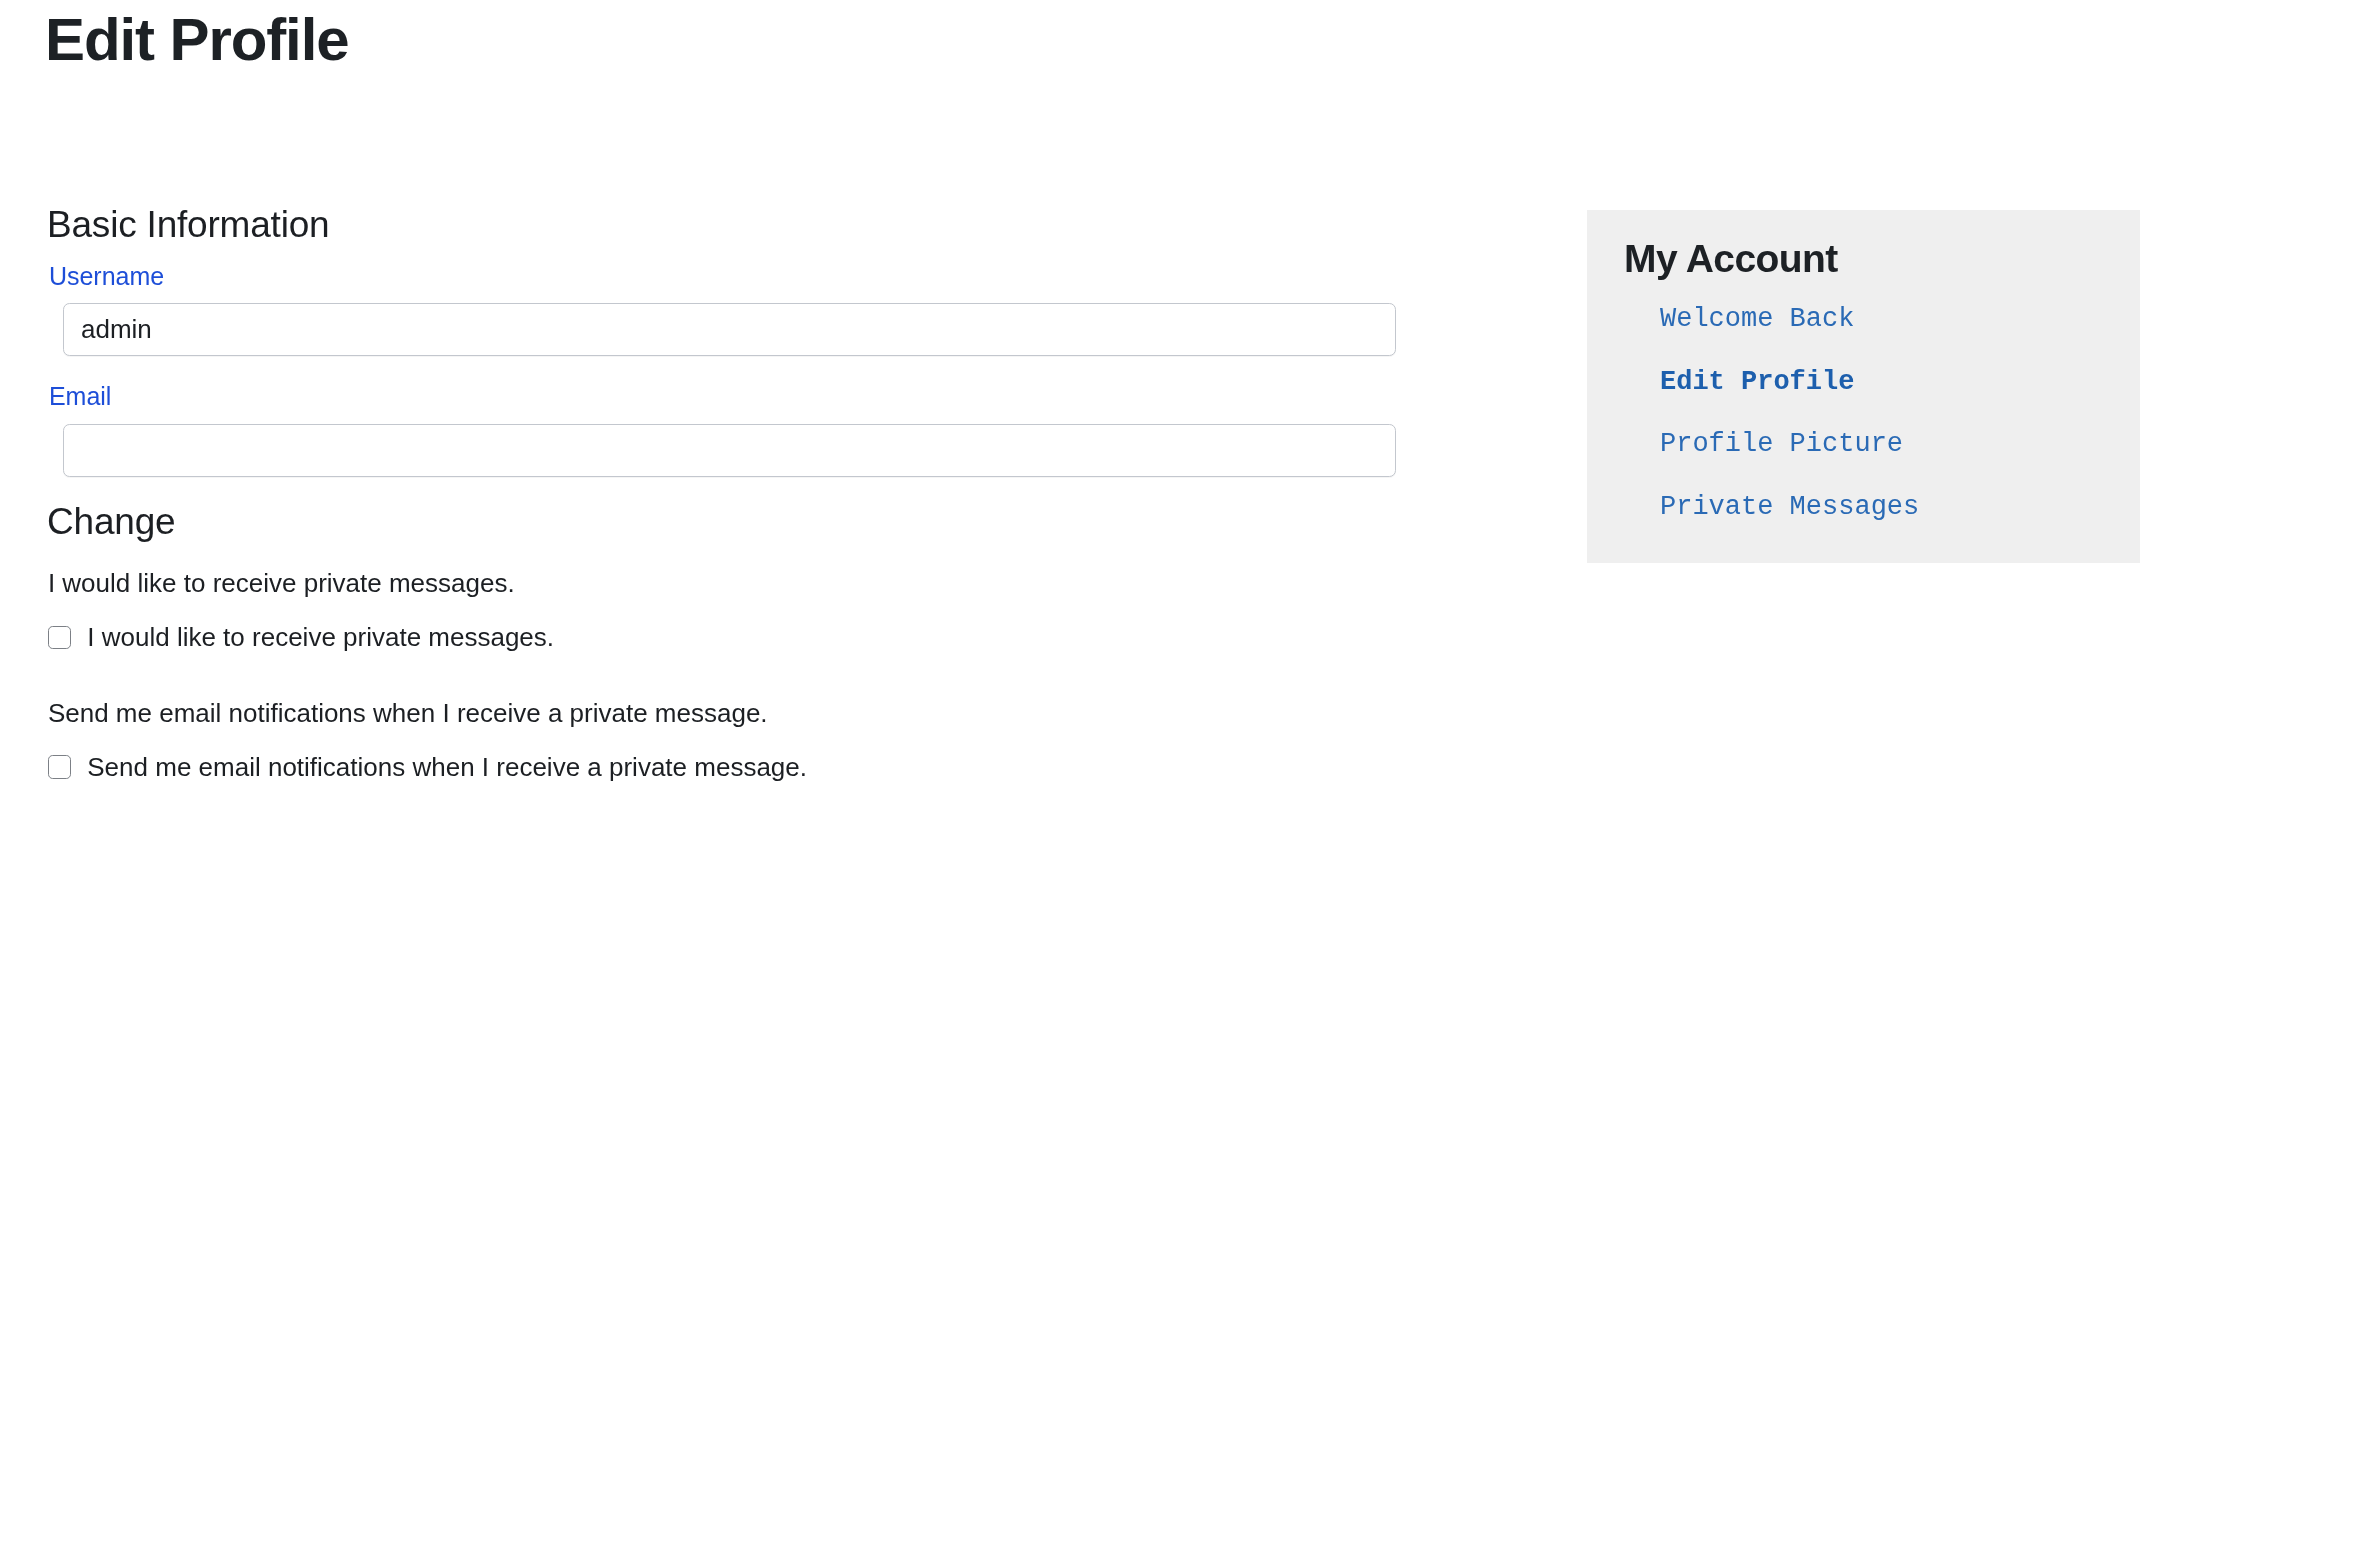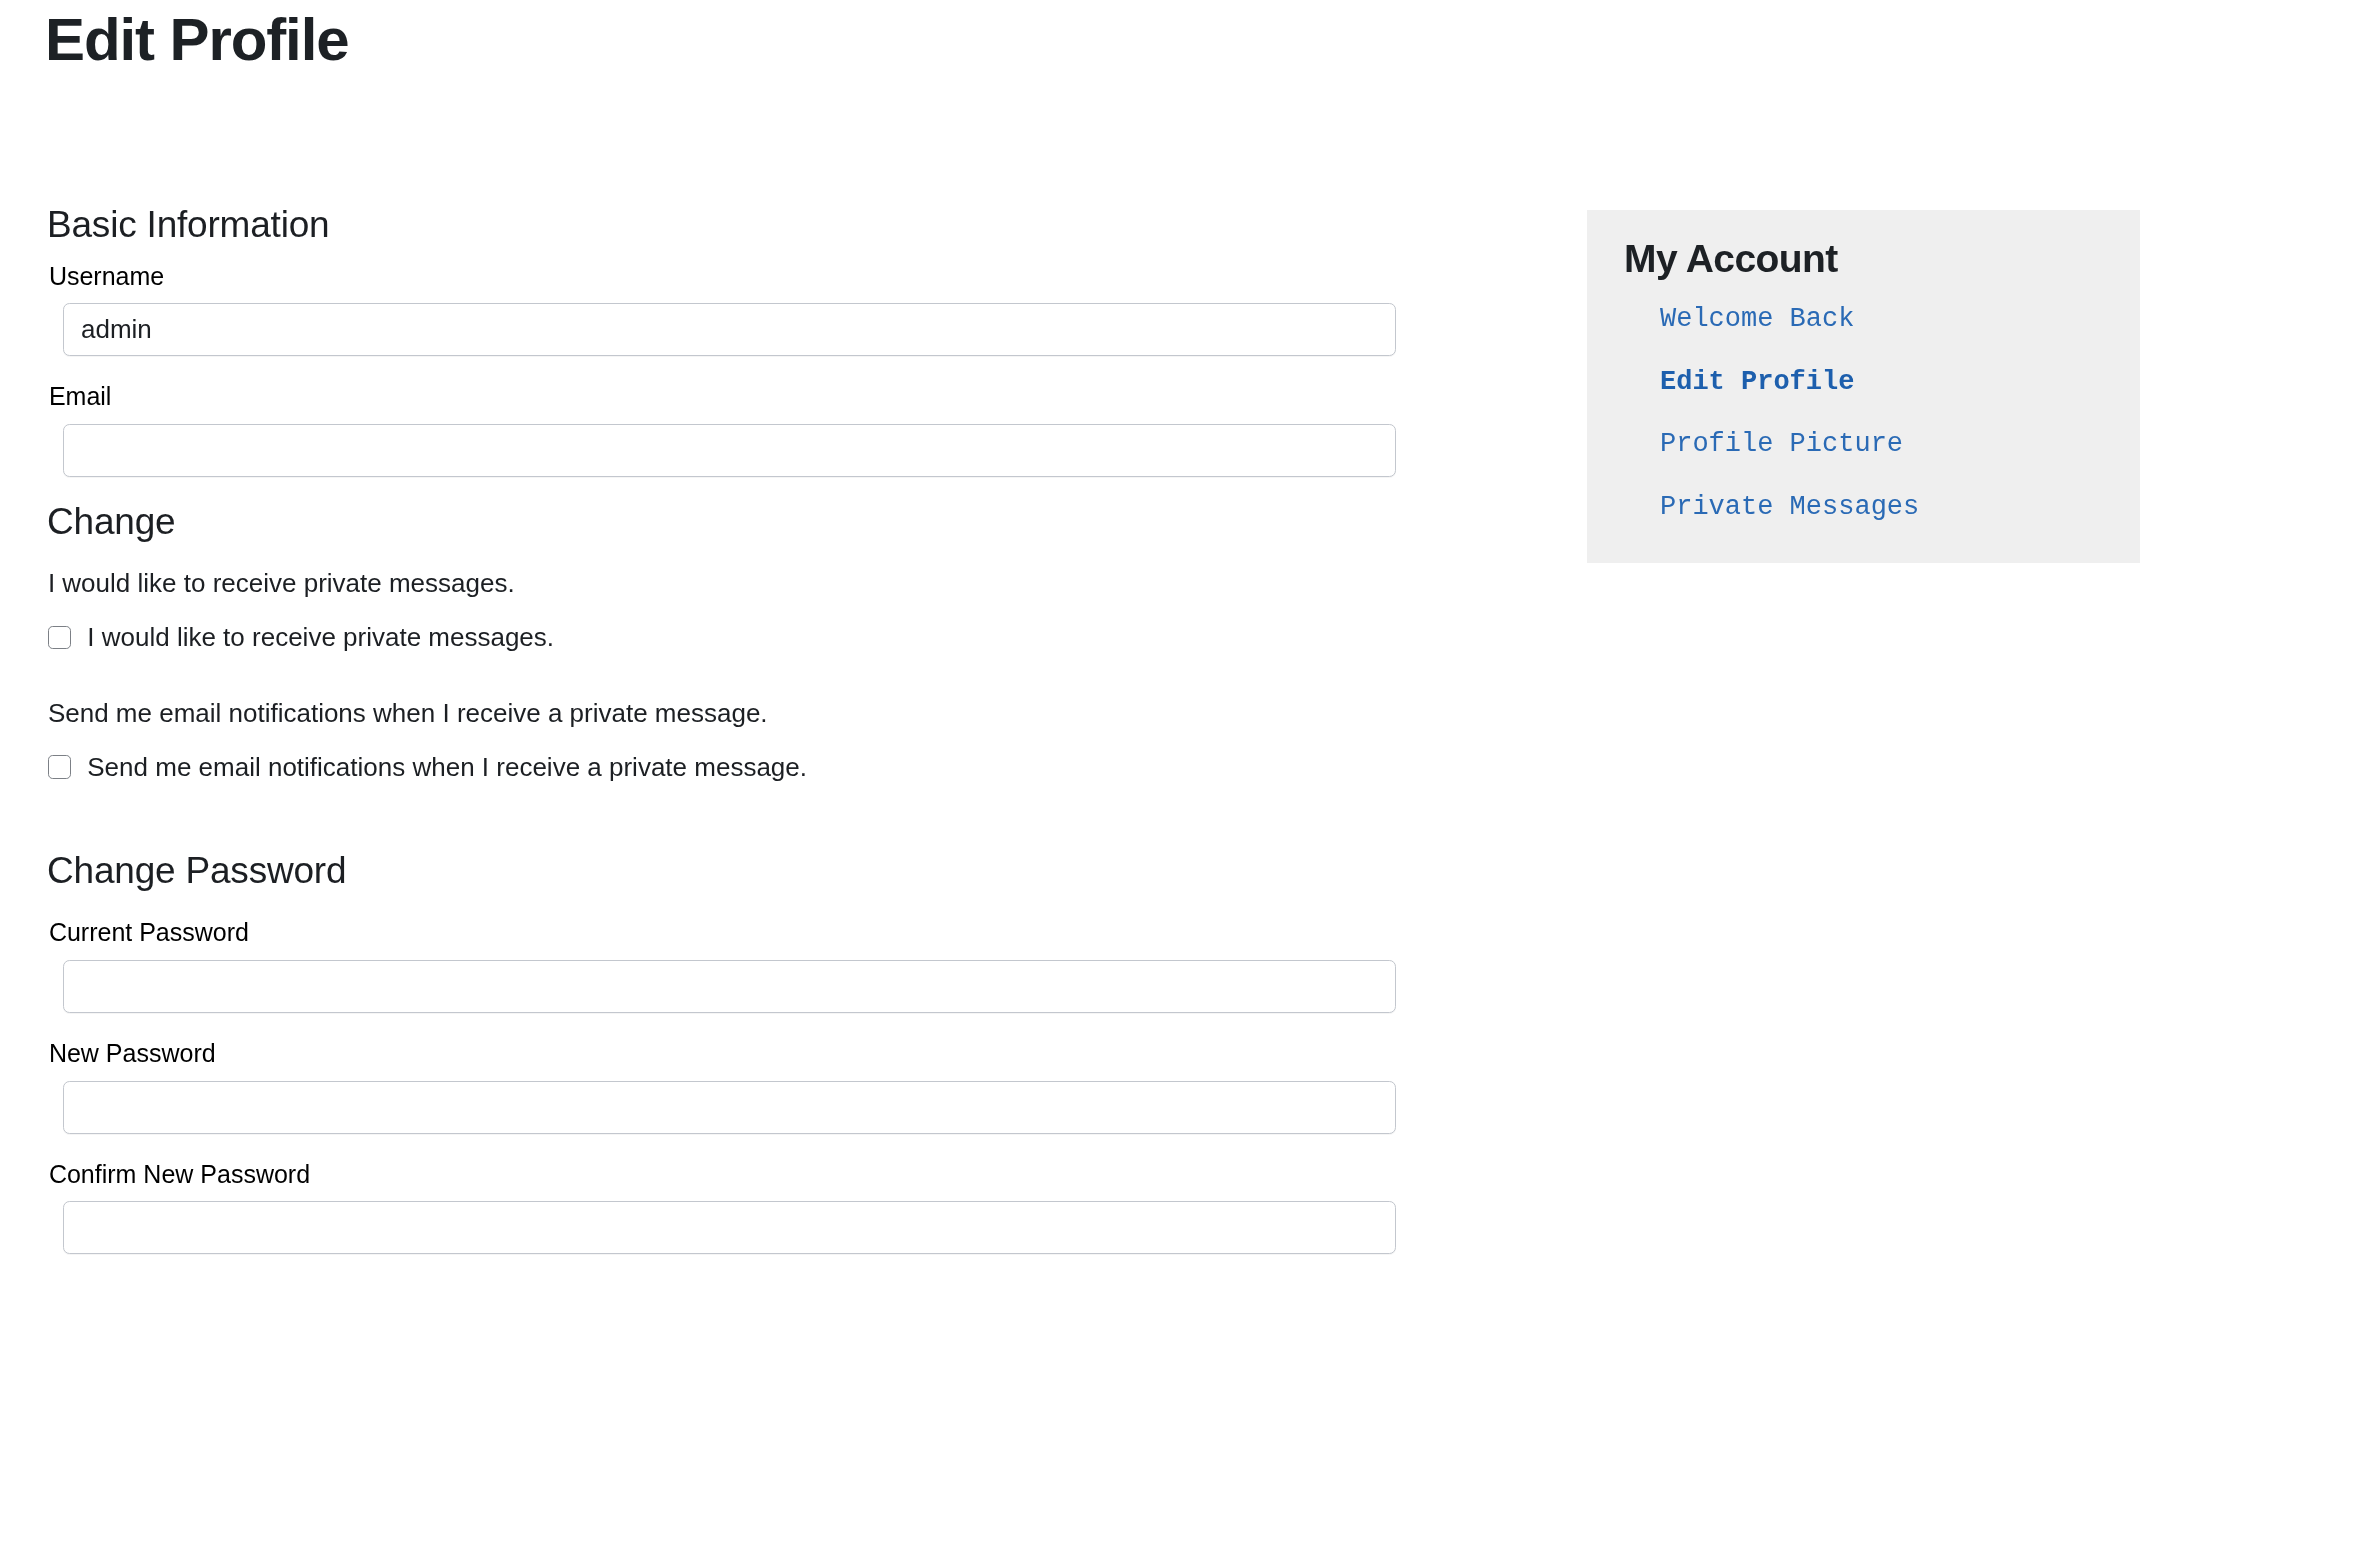--- a/index.html
+++ b/index.html
@@ -60,21 +60,21 @@
     margin: 0 0 13px 0;
     letter-spacing: -0.2px;
   }
 
   
   .form-group { margin-bottom: 24px; }
   .form-label {
     display: block;
     font-size: 25px;
     line-height: 1.3;
-    color: #000000;
+    color: #1d4ed8;
     margin: 0 0 11.2px 1.9px;
     font-weight: 400;
   }
   .text-input {
     display: block;
     width: 1333px;
     height: 53px;
     padding: 5.6px 17px;
     font-size: 26px;
     font-family: "Liberation Sans", sans-serif;
@@ -191,38 +191,20 @@
         <label class="check-label" for="cb-pm">I would like to receive private messages.</label>
       </div>
 
       <p class="plain-line">Send me email notifications when I receive a private message.</p>
       <div class="check-row">
         <input class="check-box" type="checkbox" id="cb-en" style="">
         <label class="check-label" for="cb-en">Send me email notifications when I receive a private message.</label>
       </div>
     </section>
 
-    <section class="block-password">
-      <h2 class="section-heading">Change Password</h2>
-
-      <div class="form-group">
-        <label class="form-label">Current Password</label>
-        <input class="text-input" type="password" value="" style="">
-      </div>
-
-      <div class="form-group">
-        <label class="form-label">New Password</label>
-        <input class="text-input" type="password" value="" style="">
-      </div>
-
-      <div class="form-group">
-        <label class="form-label">Confirm New Password</label>
-        <input class="text-input" type="password" value="" style="">
-      </div>
-    </section>
 
   </div>
 
   <aside class="side-col">
     <div class="account-panel">
       <h2 class="panel-title">My Account</h2>
       <ul class="panel-links">
         <li>
           <a class="panel-link" href="#">Welcome Back</a>
         </li>

